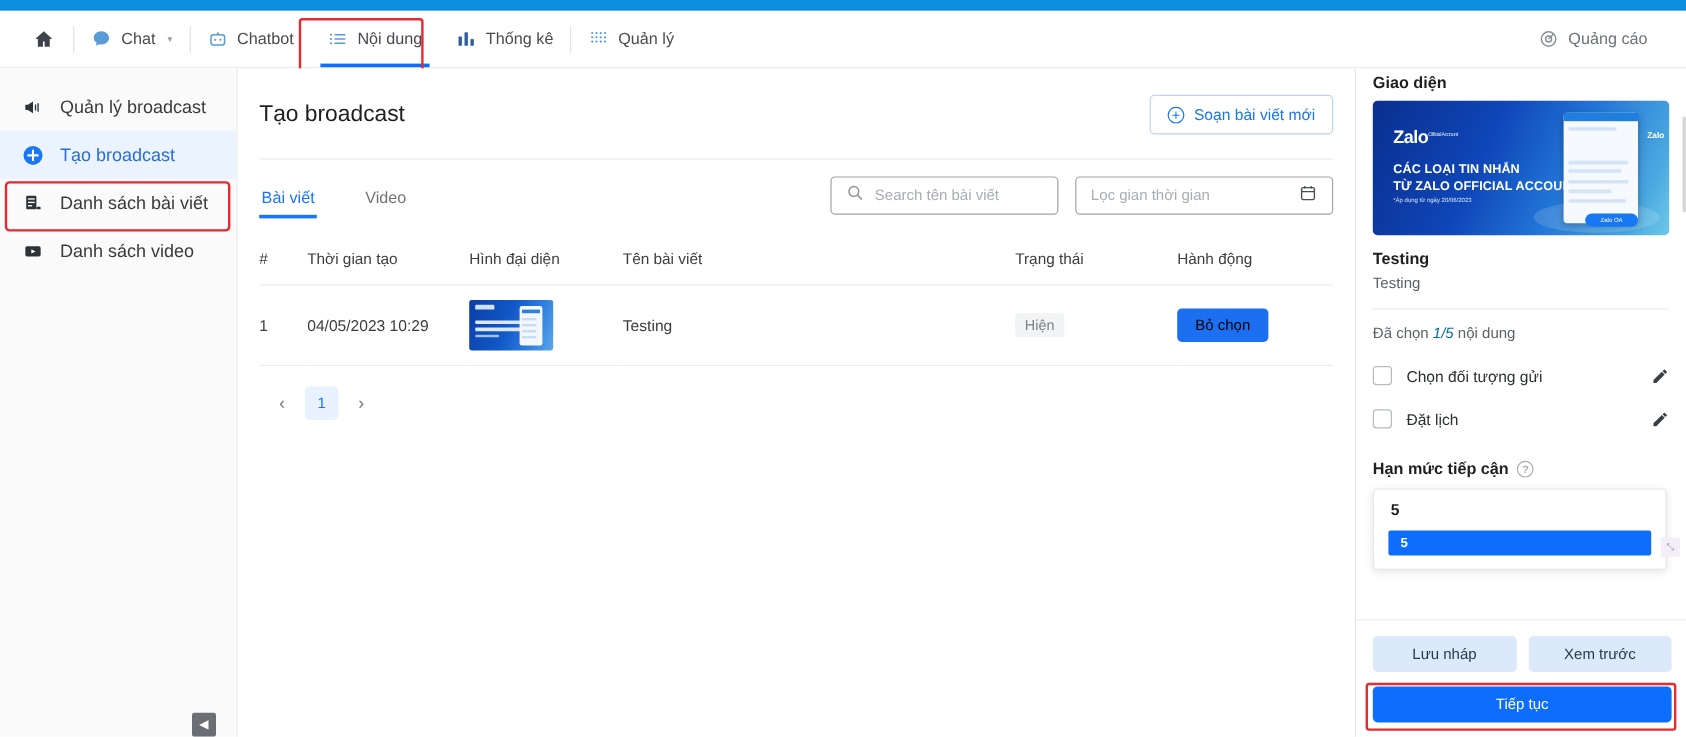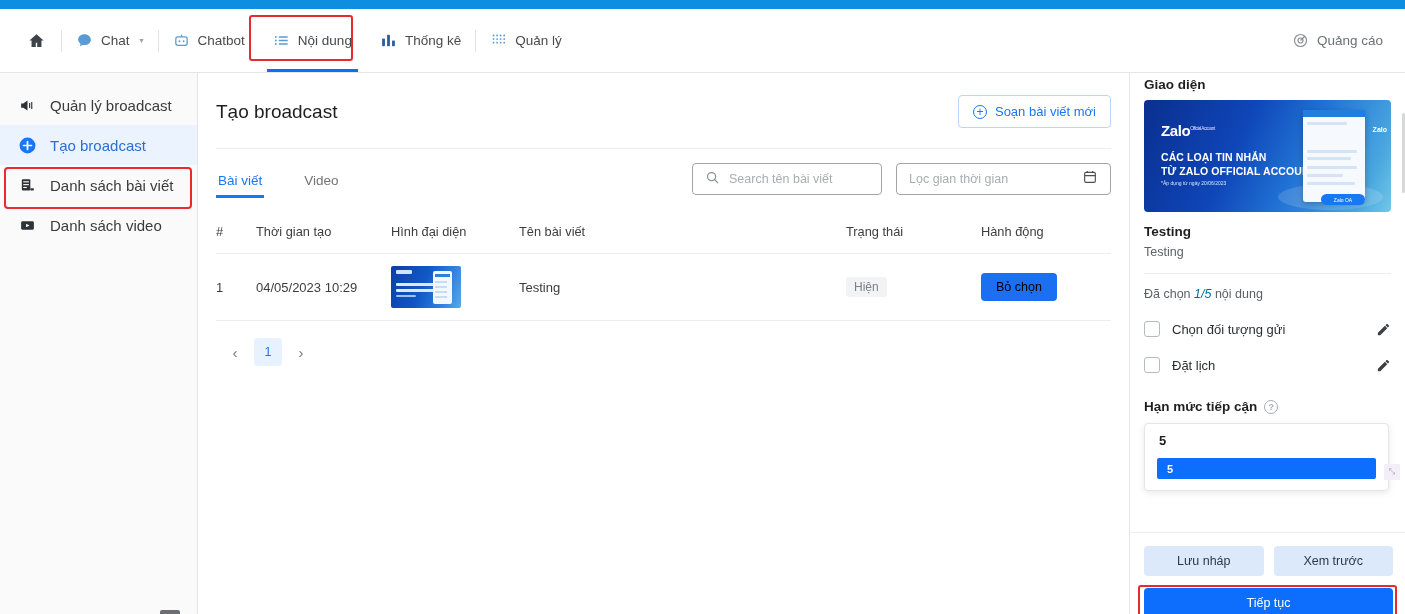--- a/index.html
+++ b/index.html
@@ -8,21 +8,21 @@
     font-family: "Liberation Sans", sans-serif;
     background: #ffffff;
     overflow: hidden;
   }
 
   
   #top-strip { height: 9px; background: #0d8ee0; width: 100%; }
 
   
   #navbar {
-    height: 64px; background: #ffffff;
+    height: 48px; background: #ffffff;
     border-bottom: 1px solid #e6e6e6;
     display: flex; align-items: center;
     position: relative;
   }
   .nav-left { display: flex; align-items: center; height: 100%; }
   .nav-item {
     display: flex; align-items: center; gap: 8px;
     padding: 0 14px; height: 100%;
     font-size: 13.5px; color: #4a4a4a;
     cursor: pointer; position: relative;
@@ -32,21 +32,21 @@
   .nav-item.home { padding: 0 16px 0 28px; }
   .nav-item.active { color: #44494f; }
   .nav-item.active::after {
     content: ""; position: absolute; left: 8px; right: 8px; bottom: 0;
     height: 3px; background: #0d6efd;
   }
   .nav-icon { display: inline-flex; align-items: center; color: #5b9bd5; }
   .caret { font-size: 8px; color: #9aa0a6; margin-left: 2px; }
   .nav-right {
     margin-left: auto; display: flex; align-items: center;
-    padding-right: 22px; gap: 8px;
+    padding-right: 32px; gap: 8px;
     font-size: 13.5px; color: #6b7177; cursor: pointer;
   }
   
   #anno-noidung {
     position: absolute; left: 249px; top: 6px;
     width: 104px; height: 46px;
     border: 2.5px solid #e8292e; border-radius: 3px;
     pointer-events: none;
   }
 

